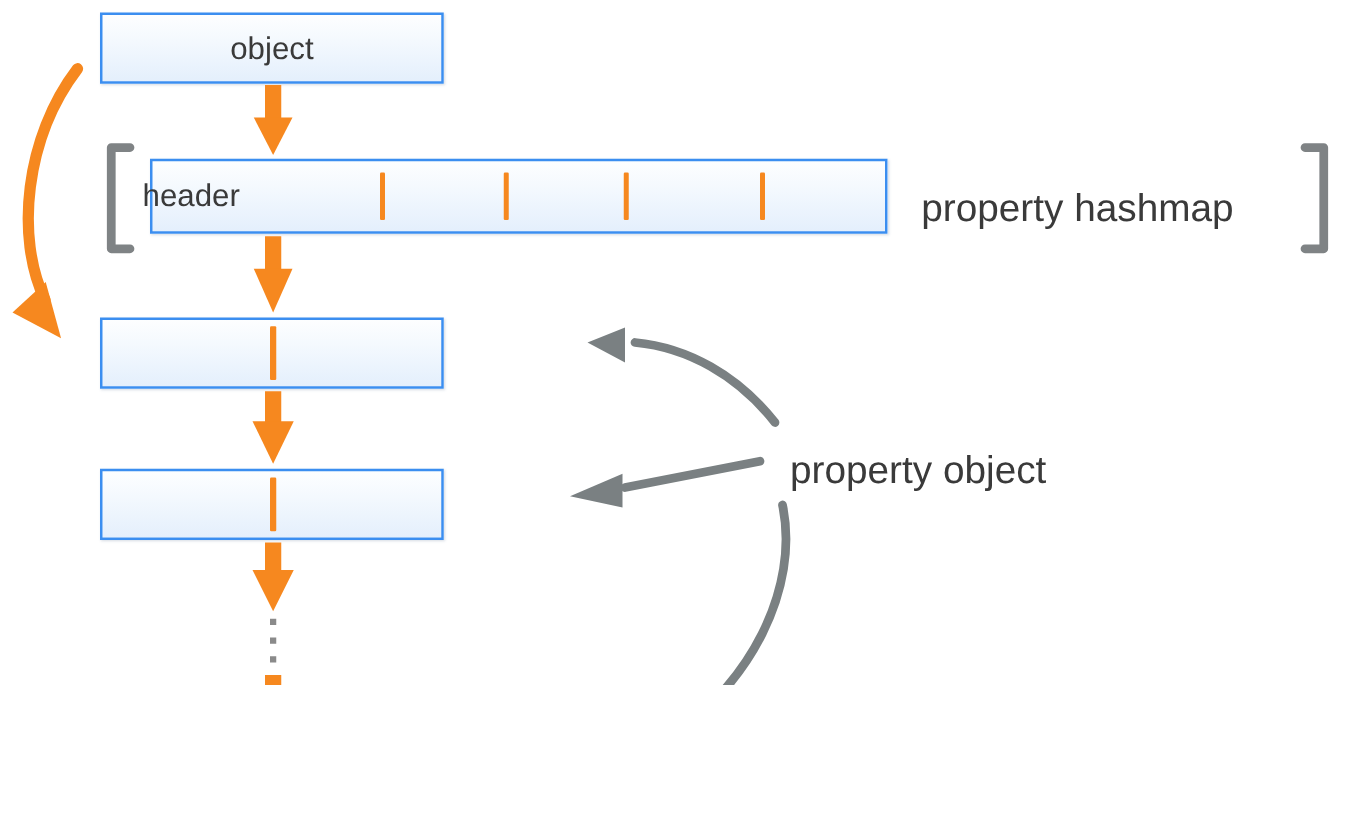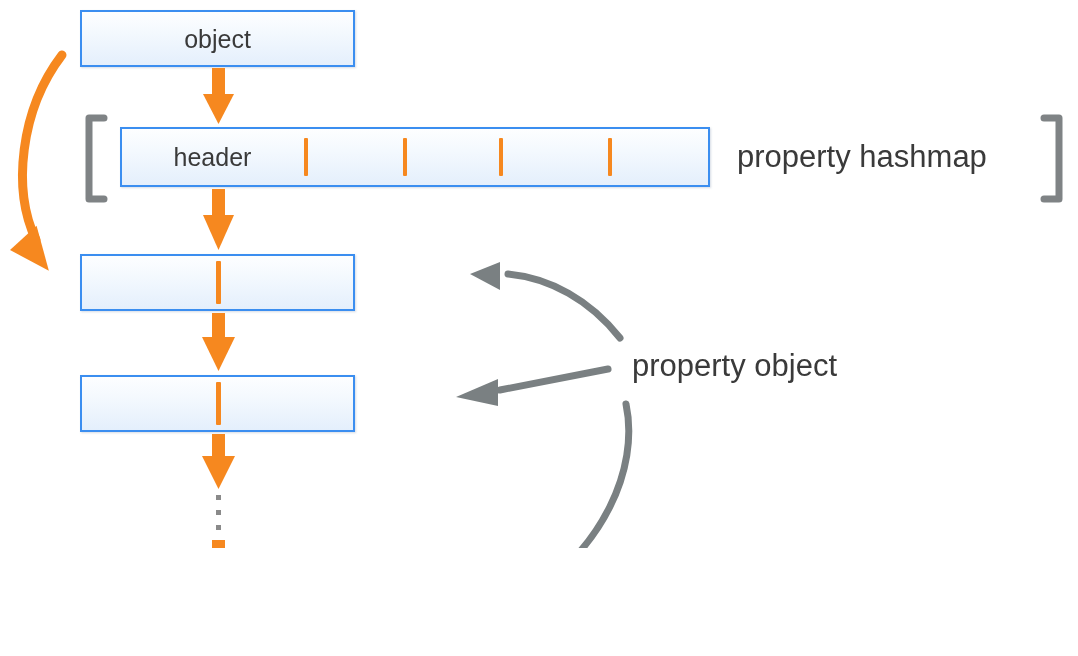--- a/index.html
+++ b/index.html
@@ -42,20 +42,21 @@
     width: 5px;
     background: #f6881f;
     border-radius: 1px;
   }
   .plain-label {
     position: absolute;
     color: #3a3a3a;
     font-size: 31px;
     line-height: 1;
     white-space: nowrap;
+    margin-top: 10px;
   }
   .svg-layer {
     position: absolute;
     left: 0;
     top: 0;
     width: 1078px;
     height: 656px;
     overflow: visible;
   }
   .ellipsis-dot {
@@ -67,21 +68,21 @@
 </style>
 </head>
 <body>
 
 <div id="canvas">
 
   <div class="box" style="left:80px; top:10px; width:275px; height:57px;"></div>
   <div class="box-label" style="left:80px; top:27px; width:275px; text-align:center;">object</div>
 
   <div class="box" style="left:120px; top:127px; width:590px; height:60px;"></div>
-  <div class="box-label" style="left:130px; top:145px; width:165px; text-align:center;">header</div>
+  <div class="box-label" style="left:114px; top:145px; width:165px; ">header</div>
 
   <div class="tick" style="left:304px; top:138px; height:38px;"></div>
   <div class="tick" style="left:403px; top:138px; height:38px;"></div>
   <div class="tick" style="left:499px; top:138px; height:38px;"></div>
   <div class="tick" style="left:608px; top:138px; height:38px;"></div>
 
   <div class="box" style="left:80px; top:254px; width:275px; height:57px;"></div>
   <div class="divider" style="left:216px; top:261px; height:43px;"></div>
 
   <div class="box" style="left:80px; top:375px; width:275px; height:57px;"></div>

